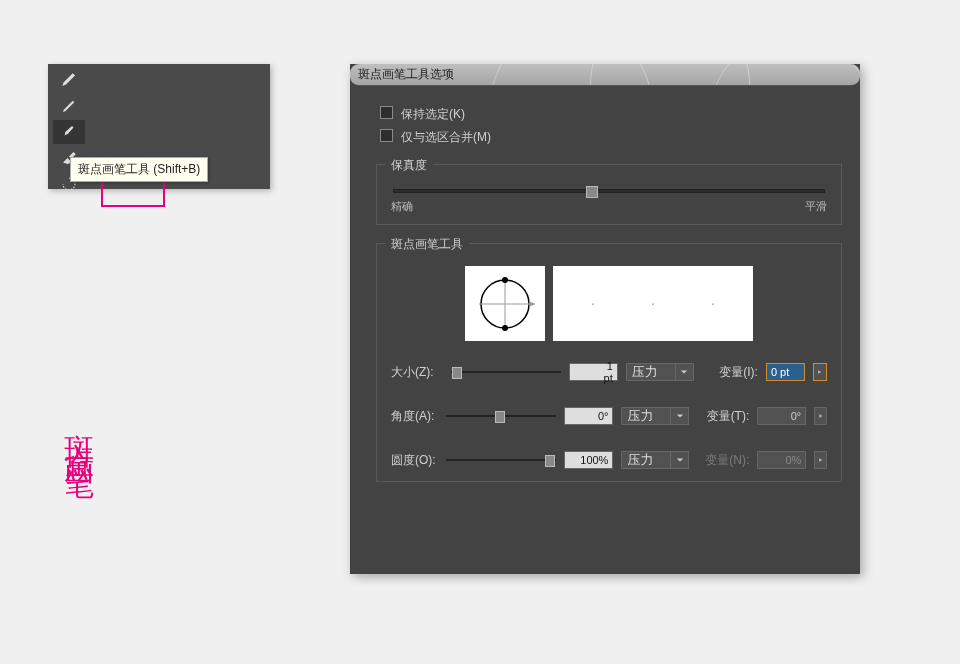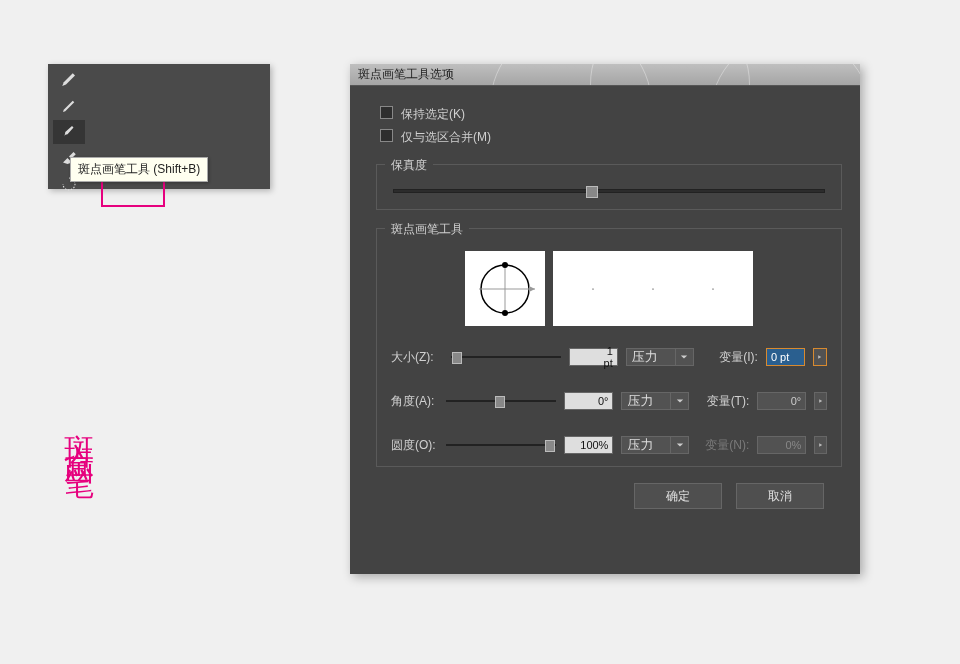--- a/index.html
+++ b/index.html
@@ -62,20 +62,21 @@
     color: #d0d0d0;
   }
   .dialog-titlebar {
     height: 22px;
     background: linear-gradient(#bfbfbf,#a5a5a5);
     border-bottom: 1px solid #555;
     color: #222; font-size: 12px;
     display: flex; align-items: center;
     position: relative;
     padding-left: 8px;
+    border-radius: 9px;
   }
   .titlebar-deco {
     position:absolute; left:120px; right:0; top:0; bottom:0;
     overflow:hidden;
   }
   .titlebar-deco::before, .titlebar-deco::after, .titlebar-deco span {
     content:""; position:absolute; top:-40px; width:160px; height:160px;
     border:1px solid rgba(255,255,255,.35); border-radius:50%;
   }
   .titlebar-deco::before{ left:20px; }
@@ -231,20 +232,24 @@
     </div>
     <div class="check-row">
       <span class="checkbox"></span>
       <span class="check-label">仅与选区合并(M)</span>
     </div>
 
     <div class="group">
       <div class="group-title">保真度</div>
       <div class="fid-track">
         <div class="fid-handle"></div>
+      </div>
+      <div class="fid-labels">
+        <span>精确</span>
+        <span>平滑</span>
       </div>
     </div>
 
     <div class="group">
       <div class="group-title">斑点画笔工具</div>
 
       <div class="brush-preview-row">
         <div class="preview-box">
           <svg class="ellipse-svg" viewBox="0 0 64 64">
             <circle cx="32" cy="32" r="24" fill="none" stroke="#000" stroke-width="1.5"></circle>
@@ -331,19 +336,15 @@
           <div class="mini-arrow">
               <svg viewBox="0 0 10 10">
                 <path d="M2 2l5 3-5 3z"></path>
               </svg>
             </div>
         </div>
 
       </div>
     </div>
 
-    <div class="dialog-footer">
-      <div class="dlg-btn">确定</div>
-      <div class="dlg-btn">取消</div>
-    </div>
 
   </div>
 </div>
 
 </body></html>

